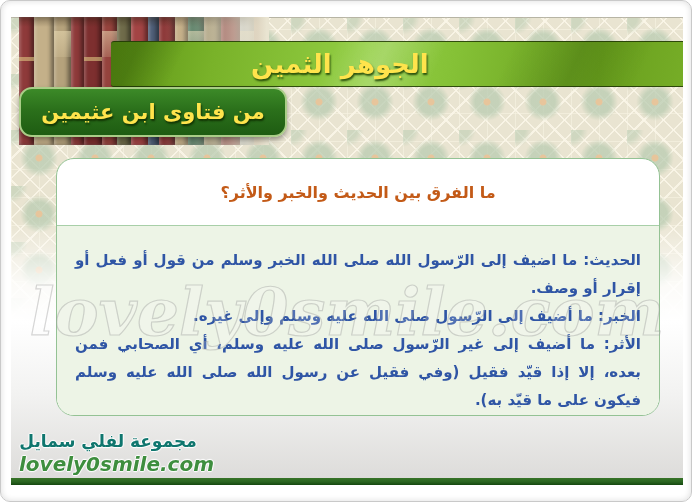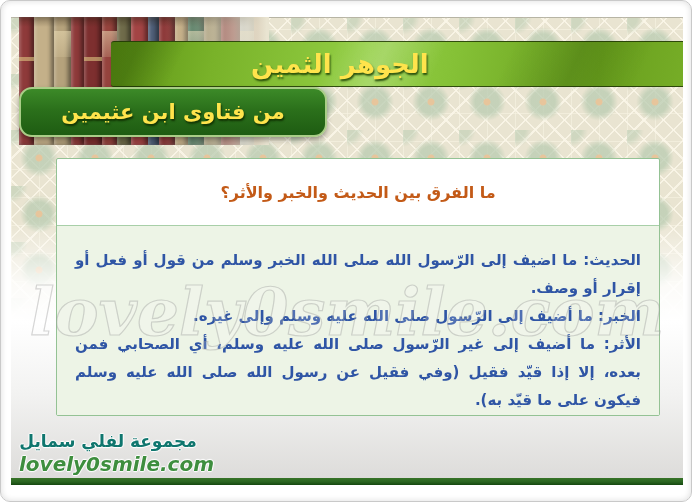--- a/index.html
+++ b/index.html
@@ -44,31 +44,31 @@
     background-image:
       linear-gradient(115deg, rgba(25,55,0,.30) 0 5%, rgba(25,55,0,0) 13%),
       linear-gradient(115deg, rgba(255,255,255,0) 38%, rgba(255,255,255,.20) 47%, rgba(255,255,255,0) 57%),
       linear-gradient(115deg, rgba(25,55,0,0) 68%, rgba(25,55,0,.20) 80%, rgba(25,55,0,0) 92%),
       linear-gradient(100deg, #5d9314 0%, #79b229 18%, #93cf44 45%, #85c136 60%, #699f1d 85%, #76ad27 100%); padding-left: 25px;}
   .banner1 .title{position:absolute;left:140px;top:50%;transform:translateY(-50%);
     font-size:26px;font-weight:bold;color:#ffe44c;letter-spacing:0;
     text-shadow:1px 2px 2px rgba(25,60,0,.85);}
 
   
-  .banner2{position:absolute;left:8px;top:70px;width:308px;height:50px;z-index:3;
+  .banner2{position:absolute;left:8px;top:70px;width:268px;height:50px;z-index:3;
     box-sizing:border-box;border:2px solid #a9cd87;border-radius:13px;
     background:linear-gradient(180deg, #3c8a28 0%, #2b701b 45%, #1e5c12 100%);
     box-shadow:0 3px 5px rgba(0,0,0,.35);
     display:flex;align-items:center;justify-content:center;}
   .banner2 .subtitle{font-size:21px;font-weight:bold;color:#ffe44c;
     text-shadow:1px 2px 2px rgba(15,45,0,.9);}
 
   
   .card{position:absolute;left:45px;top:141px;width:604px;height:258px;z-index:4;
-    box-sizing:border-box;background:#fff;border:1px solid #94c294;border-radius:2px;
+    box-sizing:border-box;background:#fff;border:1px solid #94c294;border-radius:18px;
     overflow:hidden;display:flex;flex-direction:column;}
   .question{height:66px;flex:none;display:flex;align-items:center;justify-content:center;
     border-bottom:1px solid #a8cfa8;color:#c35a17;font-size:16px;font-weight:bold;}
   .answer{flex:1;background:#edf4e6;padding:20px 18px 0 18px;direction:rtl;text-align:justify;}
   .answer p{margin:0;color:#2f55a5;font-weight:bold;font-size:15px;line-height:28px;}
 
   
   .watermark{position:absolute;left:16px;top:256px;width:640px;z-index:6;pointer-events:none;
     text-align:center;font-family:"DejaVu Serif","Liberation Serif",serif;
     font-style:italic;font-weight:bold;font-size:66px;

